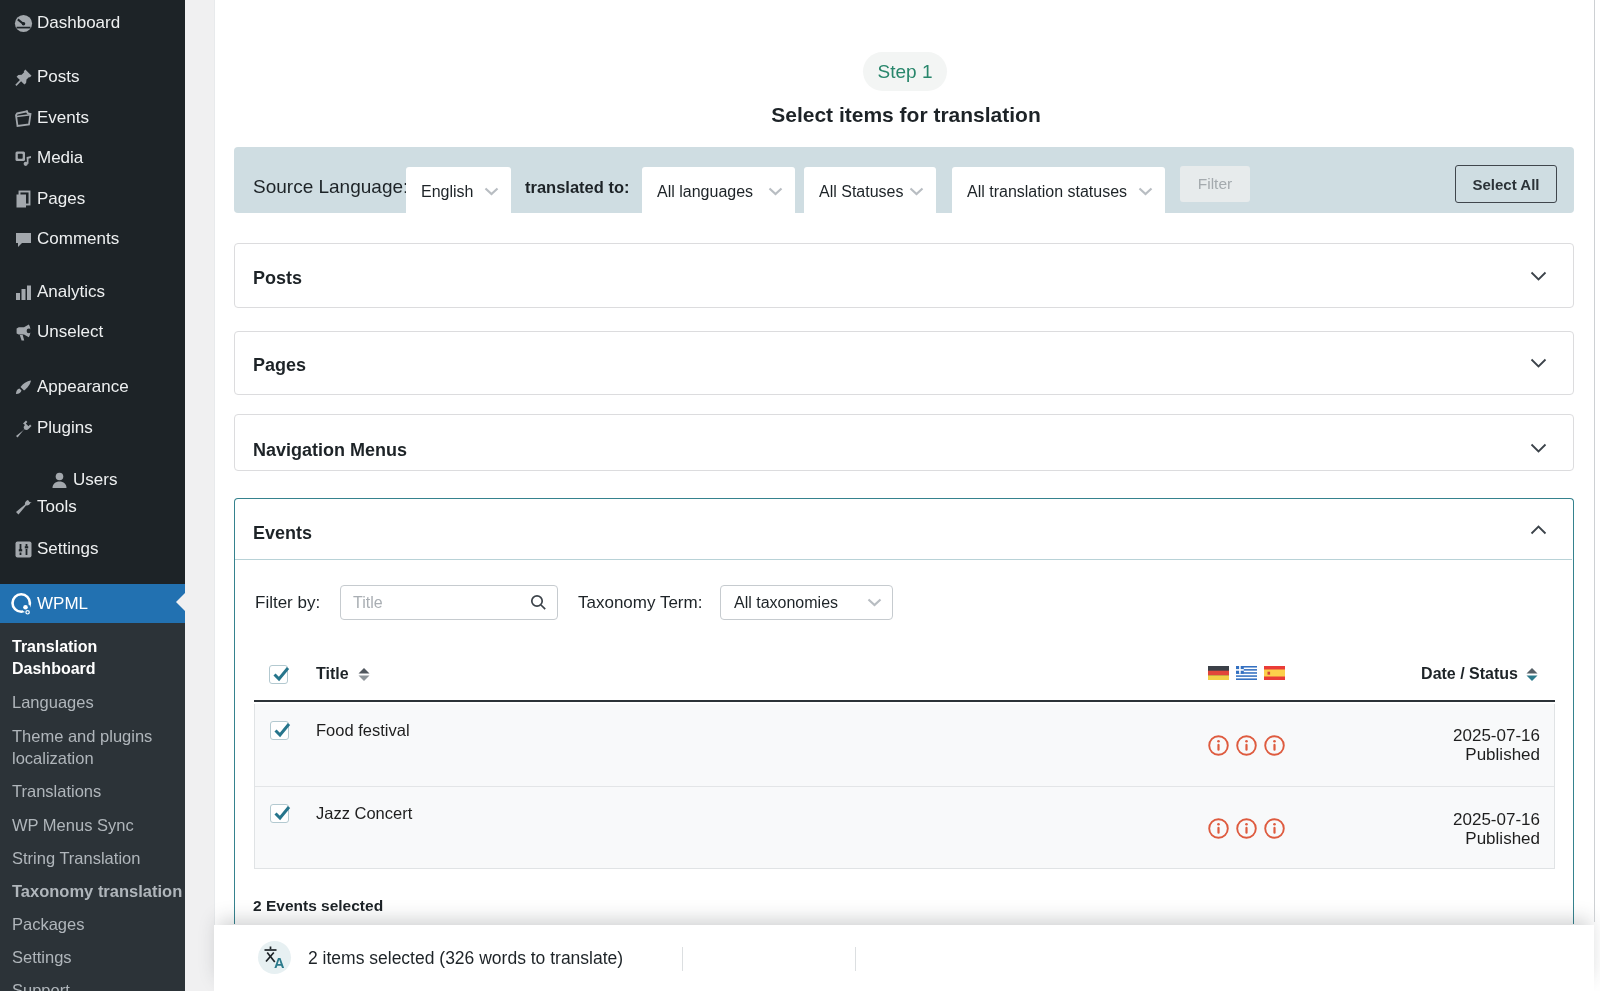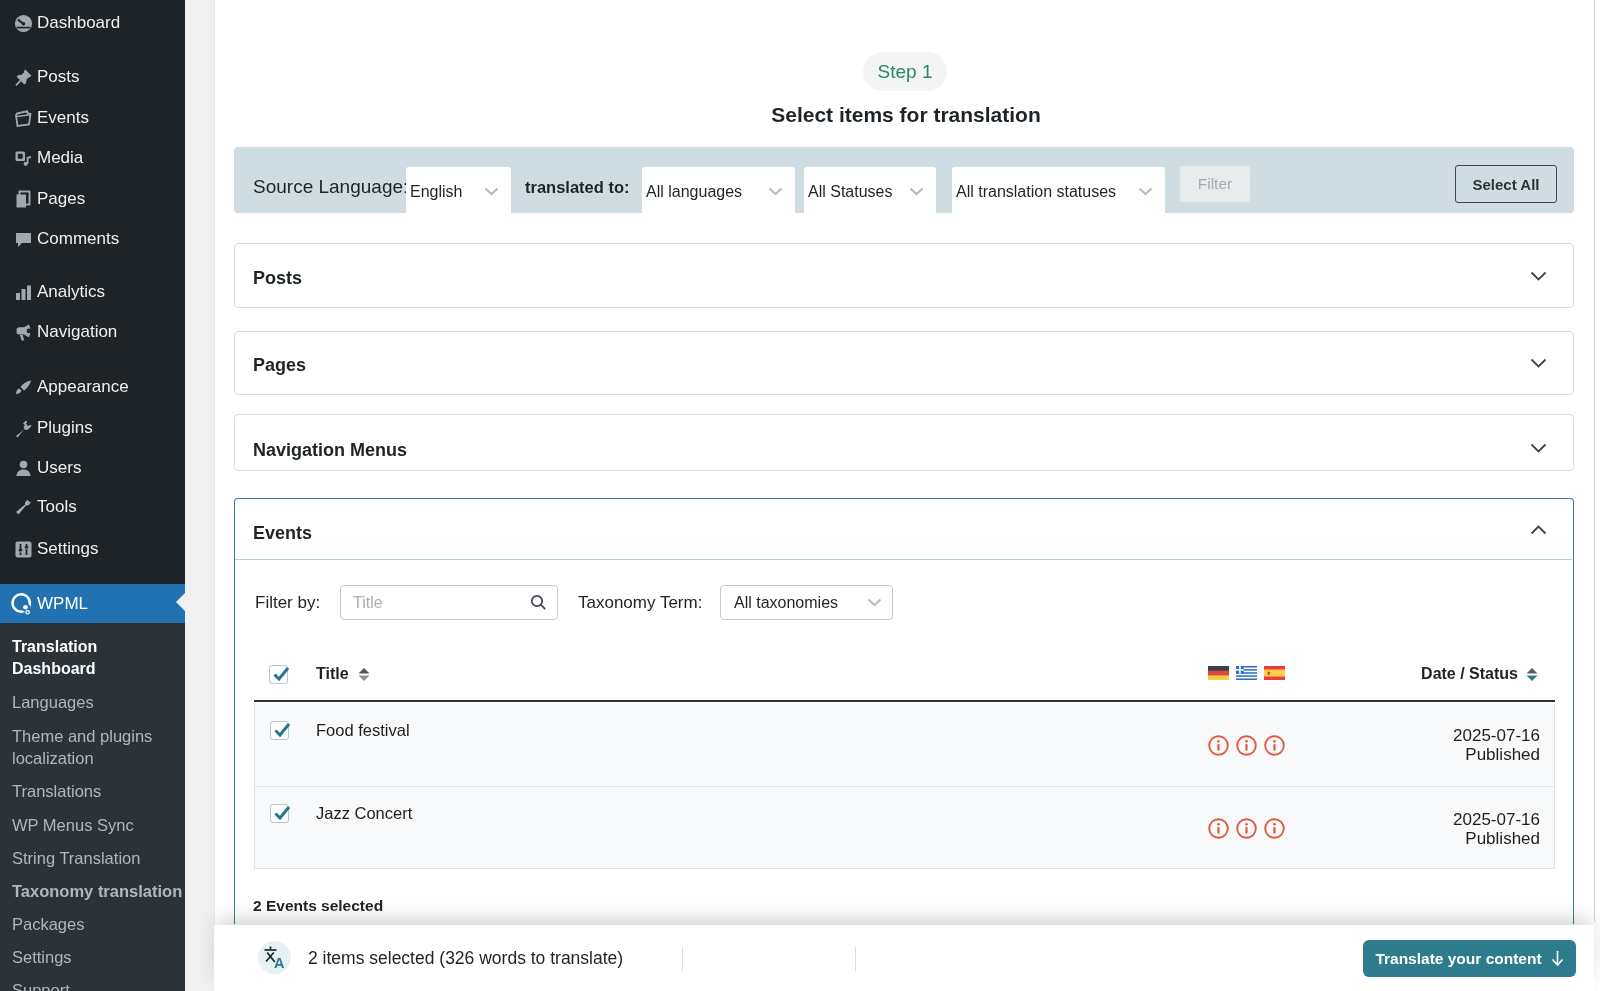--- a/index.html
+++ b/index.html
@@ -20,21 +20,21 @@
   
   #content { position:absolute; left:214px; top:0; width:1386px; height:991px; background:#fff; border-left:1px solid #e8eaec; }
   #scrollline { position:absolute; left:1594px; top:0; width:1px; height:922px; background:#cdd0d3; z-index:9; }
 
   #steppill { position:absolute; left:648px; top:52px; width:84px; height:39px; background:#f3f5f4; border-radius:20px; color:#28866b; font-size:19px; display:flex; align-items:center; justify-content:center; }
   #h1 { position:absolute; left:0; top:103px; width:1382px; text-align:center; font-size:21px; font-weight:700; color:#1d2327; }
 
   
   #fbar { position:absolute; left:19px; top:147px; width:1340px; height:66px; background:#cfdde2; border-radius:4px; }
   .flabel { position:absolute; top:7px; height:66px; display:flex; align-items:center; font-size:19px; color:#1d2327; }
-  .fsel { position:absolute; top:20px; height:49px; background:#fff; border-radius:3px; display:flex; align-items:center; justify-content:space-between; padding:0 12px 0 4px; font-size:16px; font-weight:500; color:#1d2327; }
+  .fsel { position:absolute; top:20px; height:49px; background:#fff; border-radius:3px; display:flex; align-items:center; justify-content:space-between; padding:0 12px 0 15px; font-size:16px; font-weight:500; color:#1d2327; }
   .chev { width:15px; height:9px; }
   #fbtn { position:absolute; left:946px; top:19px; width:70px; height:36px; background:#e7ebec; border-radius:3px; color:#a4aaae; font-size:15.5px; display:flex; align-items:center; justify-content:center; }
   #selall { position:absolute; left:1221px; top:18px; width:102px; height:38px; border:1px solid #40464d; border-radius:3px; color:#2c3338; font-size:15px; font-weight:700; display:flex; align-items:center; justify-content:center; }
 
   
   .panel { position:absolute; left:19px; width:1340px; background:#fff; border:1px solid #dcdcde; border-radius:4px; }
   .ptitle { position:absolute; left:18px; font-size:18px; font-weight:600; color:#1d2327; }
   .pchev { position:absolute; right:26px; width:17px; height:10px; }
 
   
@@ -255,26 +255,20 @@
         <line x1="6.5" y1="9" x2="18.5" y2="9"></line>
         <line x1="15.8" y1="11.5" x2="8" y2="20.5"></line>
         <line x1="9.2" y1="11.5" x2="16.8" y2="21"></line>
       </g>
       <text x="16" y="26.5" font-family="Liberation Sans, sans-serif" font-size="14.5" font-weight="700" fill="#2d7b8c">A</text>
     </svg>
   </div>
   <div id="ftext">2 items selected (326 words to translate)</div>
   <div class="fdiv" style="left:468px;"></div>
   <div class="fdiv" style="left:641px;"></div>
-  <div id="tbtn">Translate your content
-    <svg width="13" height="17" viewBox="0 0 13 17">
-        <line x1="6.5" y1="1" x2="6.5" y2="14" stroke="#fff" stroke-width="1.6"></line>
-        <polyline points="1.5,9.5 6.5,15 11.5,9.5" fill="none" stroke="#fff" stroke-width="1.6"></polyline>
-      </svg>
-  </div>
 </div>
 
 <div id="sidebar">
   <div id="submenu-bg"></div>
   <div class="mitem" style="top:3px;">
     <svg viewBox="0 0 21 21">
         <circle cx="10.5" cy="10.5" r="8.6" fill="#a3a8ad"></circle>
         <path d="M10.2 10.8 L4.8 6.4" stroke="#1d2327" stroke-width="2"></path>
         <circle cx="10.5" cy="10.8" r="1.8" fill="#1d2327"></circle>
         <path d="M3.6 14.6 h13.8" stroke="#1d2327" stroke-width="1.7"></path>
@@ -325,36 +319,36 @@
         <rect x="14" y="3.5" width="4" height="14.5" fill="#a3a8ad"></rect>
       </svg>
     <span>Analytics</span>
   </div>
   <div class="mitem" style="top:312px;">
     <svg viewBox="0 0 21 21">
         <path d="M15.8 2.6 c2.2 2.6 2.2 10 0 12.6 l-4.8-2.6 h-5.2 l-2.2-1.2 v-5 l2.2-1.2 h5.2 z" fill="#a3a8ad"></path>
         <path d="M6.8 13 l1.8 5.4 2.6 0 -1.5-5.4" fill="#a3a8ad"></path>
         <circle cx="15.9" cy="8.9" r="2.3" fill="#1d2327"></circle>
       </svg>
-    <span>Navigation</span>
+    <span>Unselect</span>
   </div>
   <div class="mitem" style="top:367px;">
     <svg viewBox="0 0 21 21">
         <path d="M18 3.5 c-4 0.5 -8.5 3.5 -10.5 6.5 l3.5 3.5 c3-2 6.5-6.5 7-10 z" fill="#a3a8ad"></path>
         <path d="M6.5 11.5 c-2 0.3 -3.3 2 -3.6 5.5 3.3-0.2 5.2-1.5 5.6-3.5 z" fill="#a3a8ad"></path>
       </svg>
     <span>Appearance</span>
   </div>
   <div class="mitem" style="top:408px;">
     <svg viewBox="0 0 21 21">
         <path d="M10 5.5 l3 -3 1.4 1.4 -1.6 1.6 2.7 2.7 1.6-1.6 1.4 1.4 -3 3 c-1 1-2.8 1.3-4 0.3 l-1.3 1.3 -5.6 7 -1.6-1.6 7-5.6 1.3-1.3 c-1-1.2-0.7-3 0.7-4.1 z" fill="#a3a8ad"></path>
       </svg>
     <span>Plugins</span>
   </div>
-  <div class="mitem" style="top:448px;">
+  <div class="mitem" style="top:460px;margin-left:36px;">
     <svg viewBox="0 0 21 21">
         <circle cx="10.5" cy="6.5" r="3.8" fill="#a3a8ad"></circle>
         <path d="M3.5 18 c0-4 3-6.5 7-6.5 s7 2.5 7 6.5 z" fill="#a3a8ad"></path>
       </svg>
     <span>Users</span>
   </div>
   <div class="mitem" style="top:487px;">
     <svg viewBox="0 0 21 21">
         <path d="M17.5 5.5 c-0.5 2-2.5 3.5-4.5 3 l-7.5 9 -2.5-2.5 9-7.5 c-0.5-2 1-4 3-4.5 l1.5 2 2.5 0 z" fill="#a3a8ad"></path>
       </svg>

